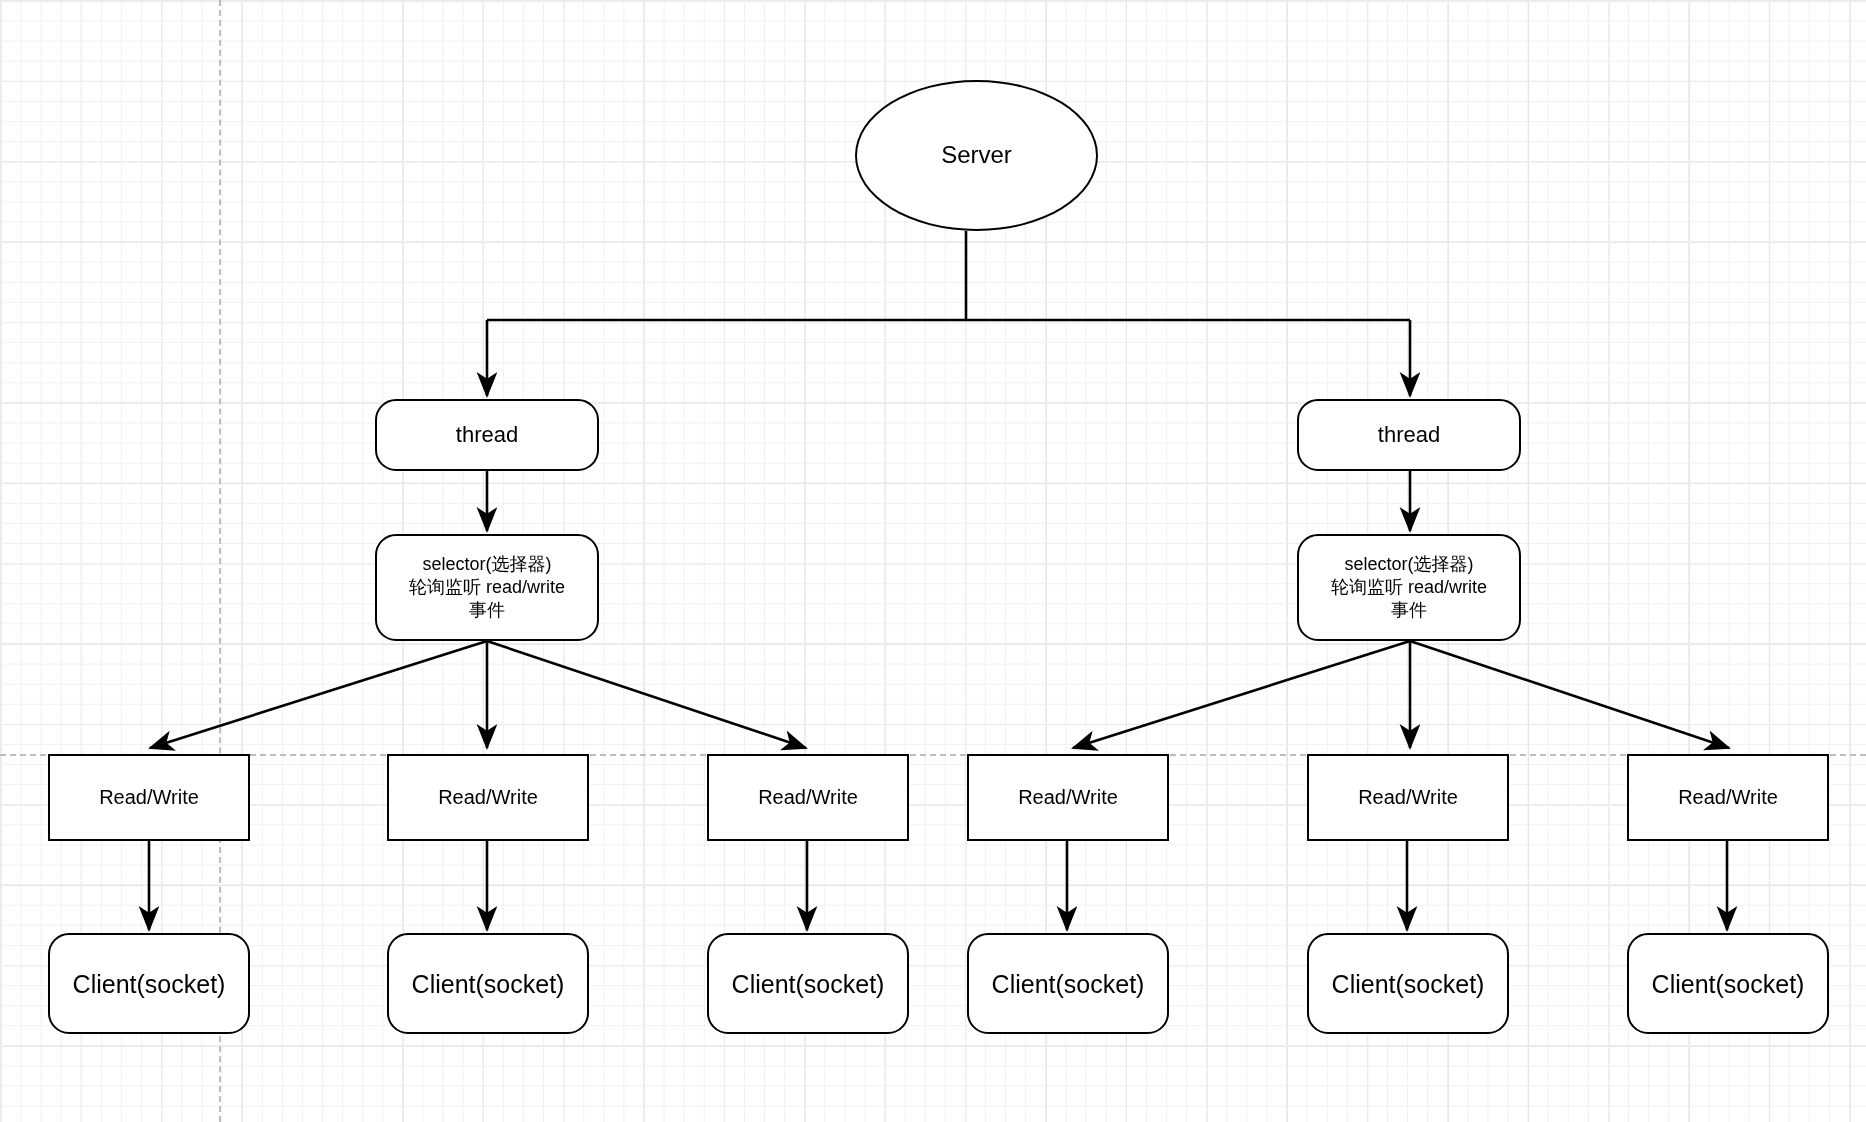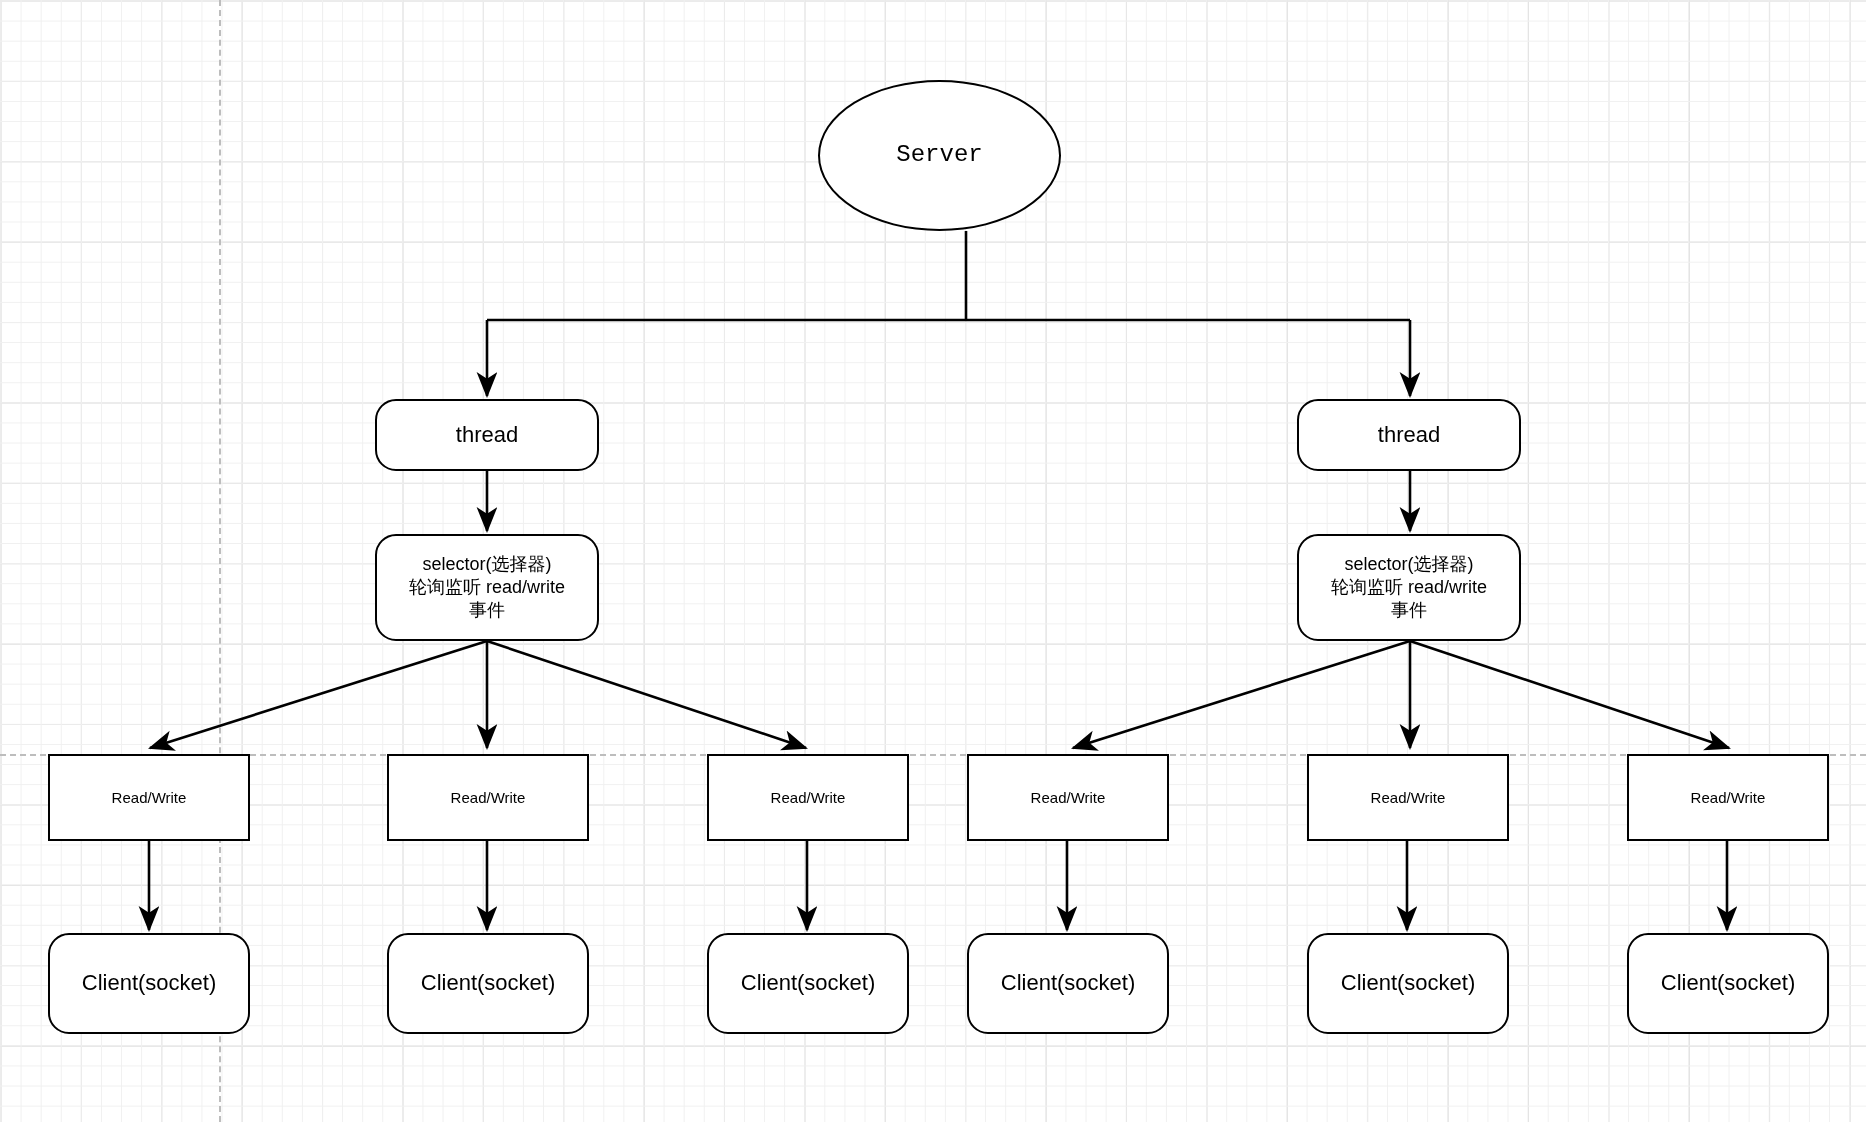--- a/index.html
+++ b/index.html
@@ -52,22 +52,22 @@
     border-width: 2.6px;
   }
   .node-rounded {
     border-radius: 21px;
   }
   .node-sharp {
     border-radius: 0;
   }
   .fs-thread { font-size: 22px; }
   .fs-selector { font-size: 18px; }
-  .fs-rw { font-size: 15px; }
-  .fs-client { font-size: 22px; }
+  .fs-rw { font-size: 20px; }
+  .fs-client { font-size: 25px; }
   .guide {
     position: absolute;
     pointer-events: none;
   }
   .guide-v {
     width: 0;
     border-left: 2px dashed #bdbdbd;
   }
   .guide-h {
     height: 0;
@@ -108,21 +108,21 @@
 
       <path d="M149,841 L149,930" marker-end="url(#ah)"></path>
       <path d="M487,841 L487,930" marker-end="url(#ah)"></path>
       <path d="M807,841 L807,930" marker-end="url(#ah)"></path>
       <path d="M1067,841 L1067,930" marker-end="url(#ah)"></path>
       <path d="M1407,841 L1407,930" marker-end="url(#ah)"></path>
       <path d="M1727,841 L1727,930" marker-end="url(#ah)"></path>
     </g>
   </svg>
 
-  <div class="node node-ellipse" style="left:818px; top:80px; width:243px; height:151px;font-family:Liberation Mono, monospace;">Server</div>
+  <div class="node node-ellipse" style="left:855px; top:80px; width:243px; height:151px;">Server</div>
 
   <div class="node node-rounded fs-thread" style="left:375px; top:399px; width:224px; height:72px;">thread</div>
   <div class="node node-rounded fs-thread" style="left:1297px; top:399px; width:224px; height:72px;">thread</div>
 
   <div class="node node-rounded fs-selector" style="left:375px; top:534px; width:224px; height:107px;">selector(选择器)
 轮询监听 read/write
 事件</div>
   <div class="node node-rounded fs-selector" style="left:1297px; top:534px; width:224px; height:107px;">selector(选择器)
 轮询监听 read/write
 事件</div>

